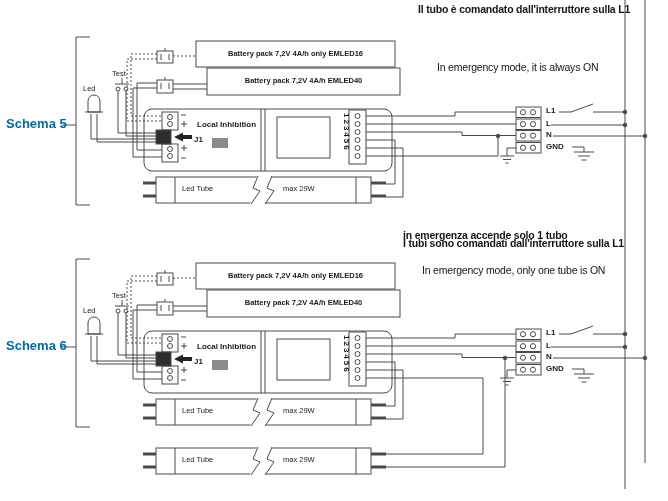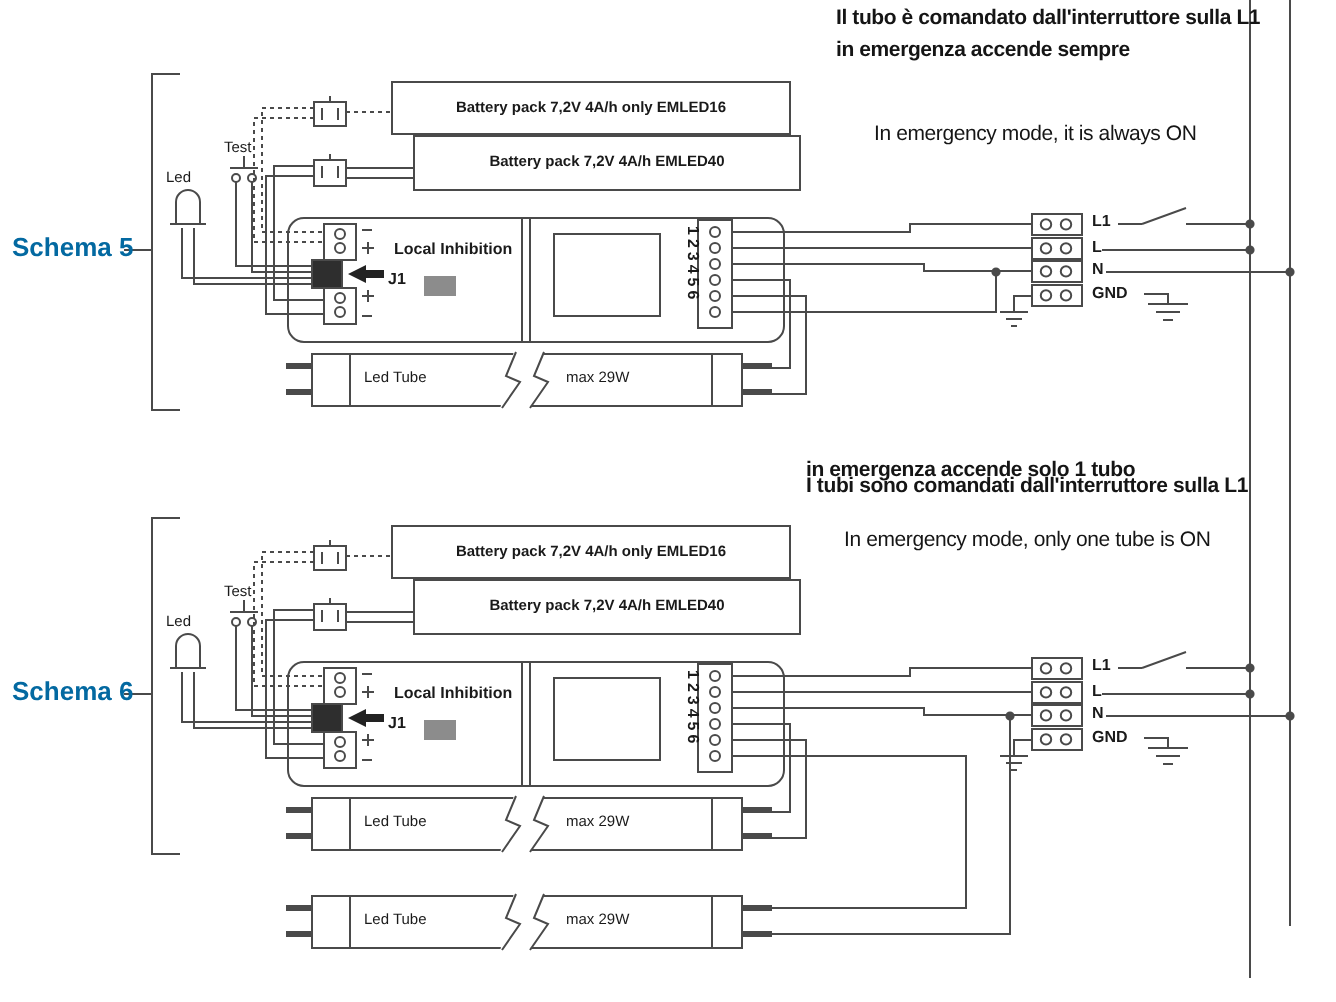--- a/index.html
+++ b/index.html
@@ -174,21 +174,20 @@
     <use href="#tube" y="222"></use>
     <use href="#tube" y="271"></use>
     <g stroke="#4a4a4a" fill="none" stroke-width="1">
       <polyline points="366,378 483,378 483,454 386,454"></polyline>
       <polyline points="386,467 505,467 505,358"></polyline>
       <circle cx="505" cy="358" r="1.8" fill="#4a4a4a"></circle>
     </g>
   </svg>
 
   <div class="lbl note" style="left:418px;top:4px;font-weight:bold;">Il tubo è comandato dall'interruttore  sulla L1</div>
-  <div class="lbl note" style="left:418px;top:20px;font-weight:bold;">in emergenza accende sempre</div>
   <div class="lbl note" style="left:437px;top:62px;">In emergency mode, it is always ON</div>
   <div class="lbl schema-label" style="left:6px;top:117px;">Schema 5</div>
 
   <div class="lbl battery-lbl" style="left:196px;top:41px;width:199px;height:26px;">Battery pack 7,2V 4A/h only  EMLED16</div>
   <div class="lbl battery-lbl" style="left:207px;top:68px;width:193px;height:27px;">Battery pack 7,2V 4A/h  EMLED40</div>
 
   <div class="lbl b7" style="left:83px;top:85px;">Led</div>
   <div class="lbl b7" style="left:112px;top:70px;">Test</div>
 
   <div class="lbl b8" style="left:197px;top:121px;">Local Inhibition</div>

